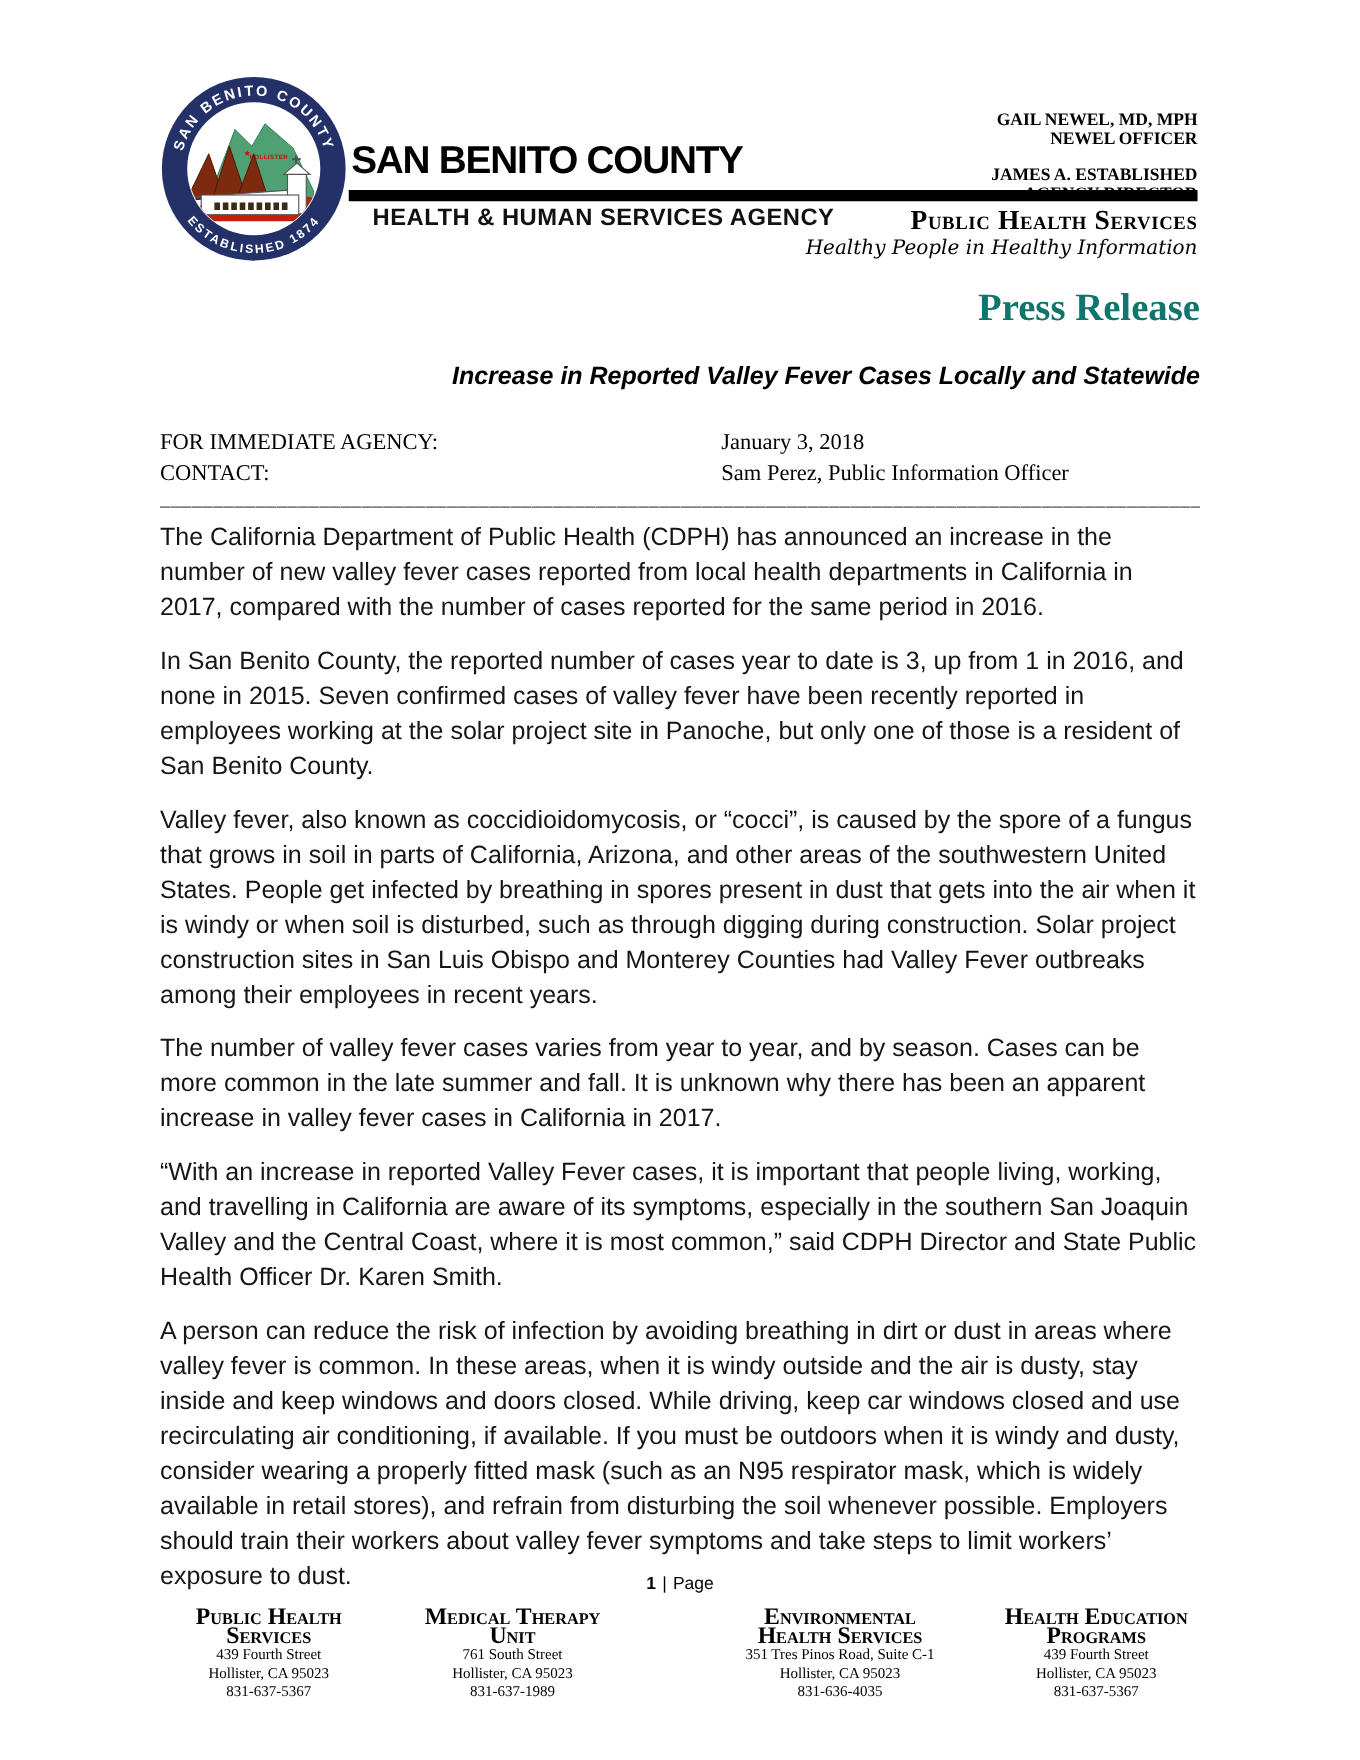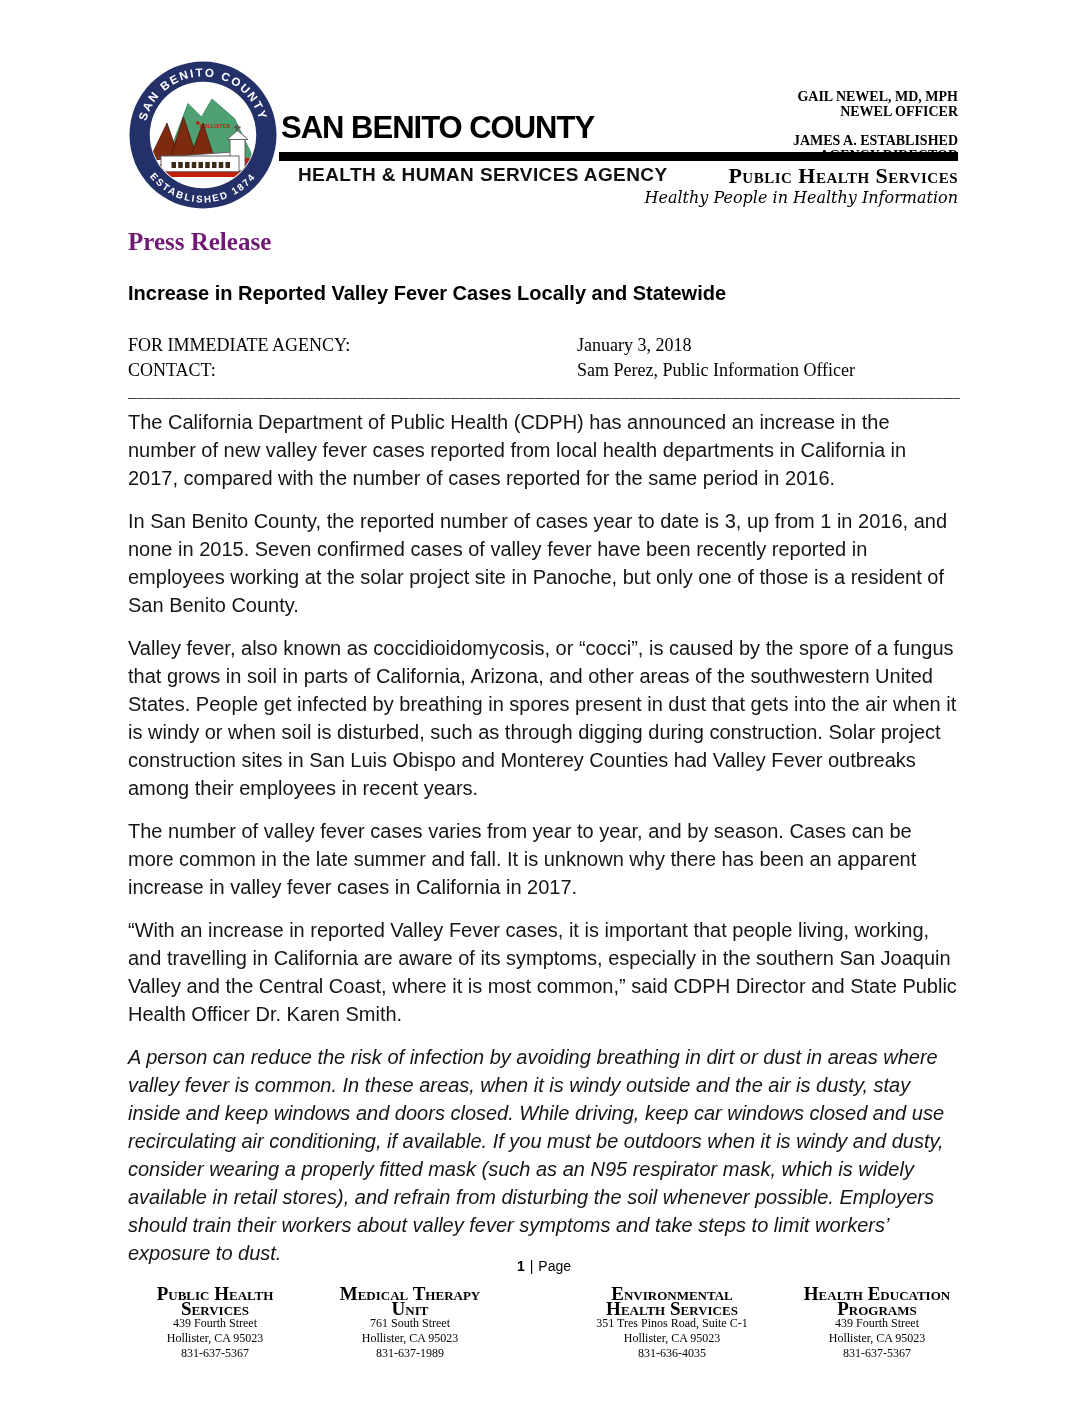--- a/index.html
+++ b/index.html
@@ -31,40 +31,40 @@
     font-family:"Liberation Serif",serif;font-weight:bold;font-variant:small-caps;
     font-size:22px;letter-spacing:.5px;color:#000;white-space:nowrap;
   }
   .tagline{
     position:absolute;right:130px;top:188px;text-align:right;
     font-family:"DejaVu Serif",serif;font-style:italic;font-size:16px;color:#000;white-space:nowrap;
   }
   
   .content{position:absolute;left:128px;top:228px;width:832px;}
   .doc-title{
-    margin:0;text-align:left;font-family:"Liberation Serif",serif;
-    font-weight:bold;font-size:25px;color:#701a75;
+    margin:0;text-align:right;font-family:"Liberation Serif",serif;
+    font-weight:bold;font-size:31px;color:#0f766e;
   }
   .doc-subtitle{
-    margin:26px 0 0 0;text-align:left;font-family:"Liberation Sans",sans-serif;
-    font-weight:bold;font-size:20px;color:#000;
+    margin:26px 0 0 0;text-align:right;font-family:"Liberation Sans",sans-serif;
+    font-weight:bold;font-size:20px;color:#000;font-style:italic;
   }
   .release-block{margin-top:28px;font-family:"Liberation Serif",serif;font-size:18px;color:#000;}
   .release-row{position:relative;line-height:25px;}
   .release-value{position:absolute;left:449px;top:0;white-space:nowrap;}
   .rule{
     margin-top:0;height:20px;overflow:hidden;white-space:nowrap;
     font-family:"Liberation Serif",serif;font-size:16px;letter-spacing:.5px;color:#222;
   }
   .body-text p{
     margin:15px 0 0 0;font-family:"Liberation Sans",sans-serif;
     font-size:20px;line-height:28px;color:#151515;text-align:left;
   }
   .body-text p:first-child{margin-top:5px;}
-  .body-text p.gap-before{font-style:italic;}
+  .body-text p.gap-before{}
   
   .page-num{
     position:absolute;left:128px;top:1258px;width:832px;text-align:center;
     font-family:"Liberation Sans",sans-serif;font-size:14px;color:#000;
   }
   .page-num .num{font-weight:bold;}
   .page-num .sep{margin:0 5px;}
   .footer-col{
     position:absolute;top:1286px;text-align:center;
     font-family:"Liberation Serif",serif;font-size:12px;line-height:15px;color:#000;

